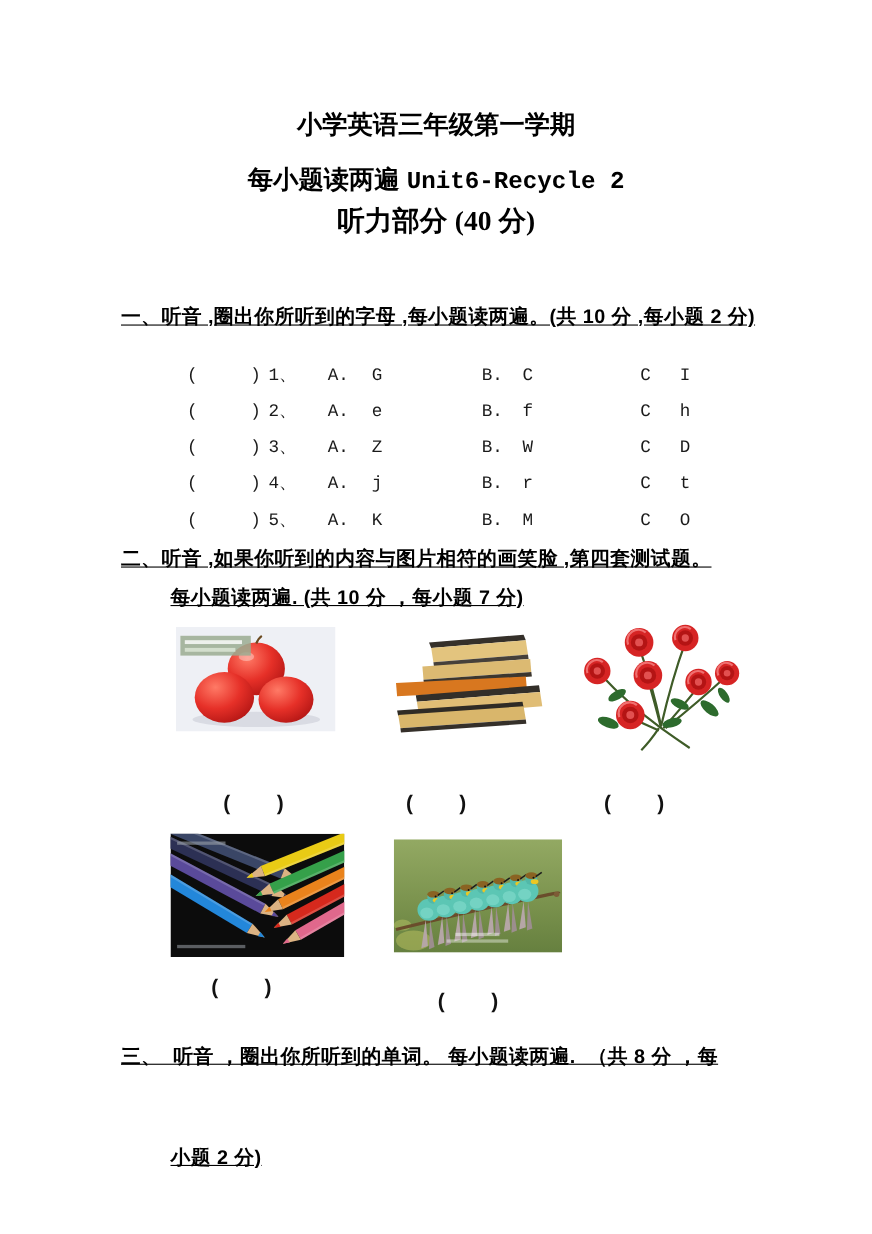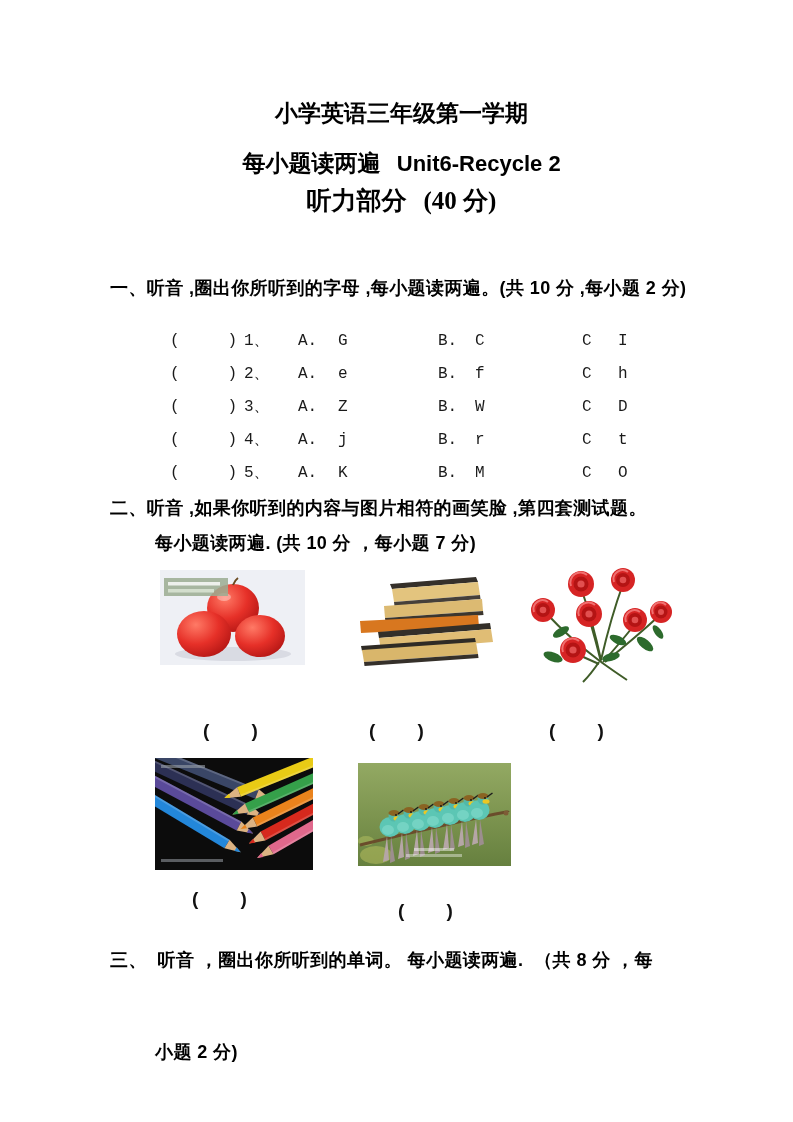--- a/index.html
+++ b/index.html
@@ -1,29 +1,29 @@
 <!DOCTYPE html>
 <html><head>
 <meta charset="utf-8">
 <style>
   * { margin:0; padding:0; box-sizing:border-box; }
   html,body { width:793px; height:1122px; background:#ffffff; }
   body { position:relative; font-family:"Liberation Sans",sans-serif; color:#000; overflow:hidden; }
   .abs { position:absolute; }
   .center { left:0; width:793px; text-align:center; }
-  .bold { font-weight:bold;padding-left:10px; }
-  .mono { font-family:Liberation Sans, sans-serif; }
+  .bold { font-weight:bold; }
+  .mono { font-family:Liberation Mono, monospace; }
   .serif { font-family:"Liberation Serif",serif; }
 
   #title1 { top:98px; font-size:23px; }
   #title2 { top:148px; font-size:23px; }
   #title2 .mono { font-size:22px; }
   #listen-heading { top:184px; font-size:25px; }
 
-  .instr { font-weight:bold; font-size:18px; letter-spacing:0.4px; white-space:pre; }
+  .instr { font-weight:bold; font-size:18px; letter-spacing:0.4px; white-space:pre;text-decoration:underline; }
   #p1-instr { top:276px; left:110px; }
 
   #p1-rows { top:324px; left:110px; width:580px; }
   .p1-row { display:flex; align-items:center; height:33px;
             font-family:"Liberation Mono",monospace; font-size:16px; color:#1a1a1a; }
   .c-paren { margin-left:60px; width:74px; white-space:pre; }
   .c-num   { width:54px; }
   .c-al { width:40px; } .c-av { width:100px; }
   .c-bl { width:37px; } .c-bv { width:107px; }
   .c-cl { width:36px; } .c-cv { flex:1; }

